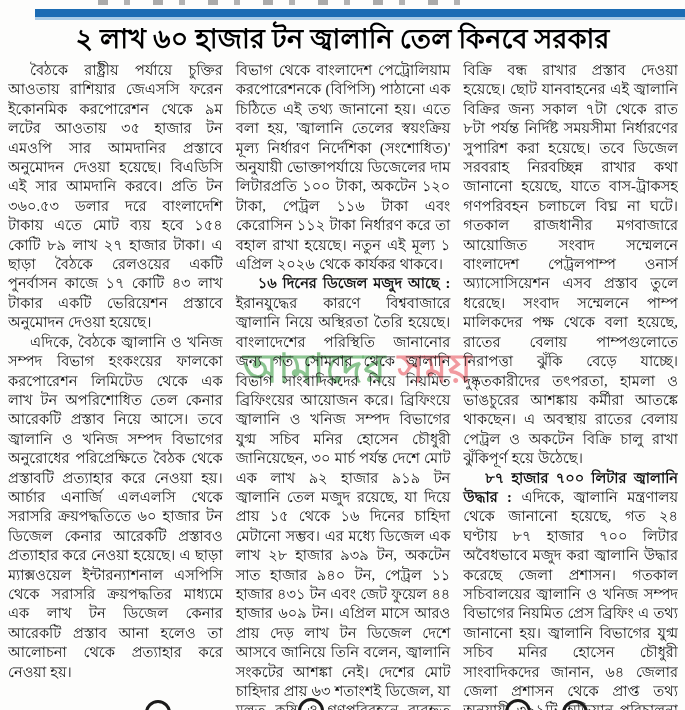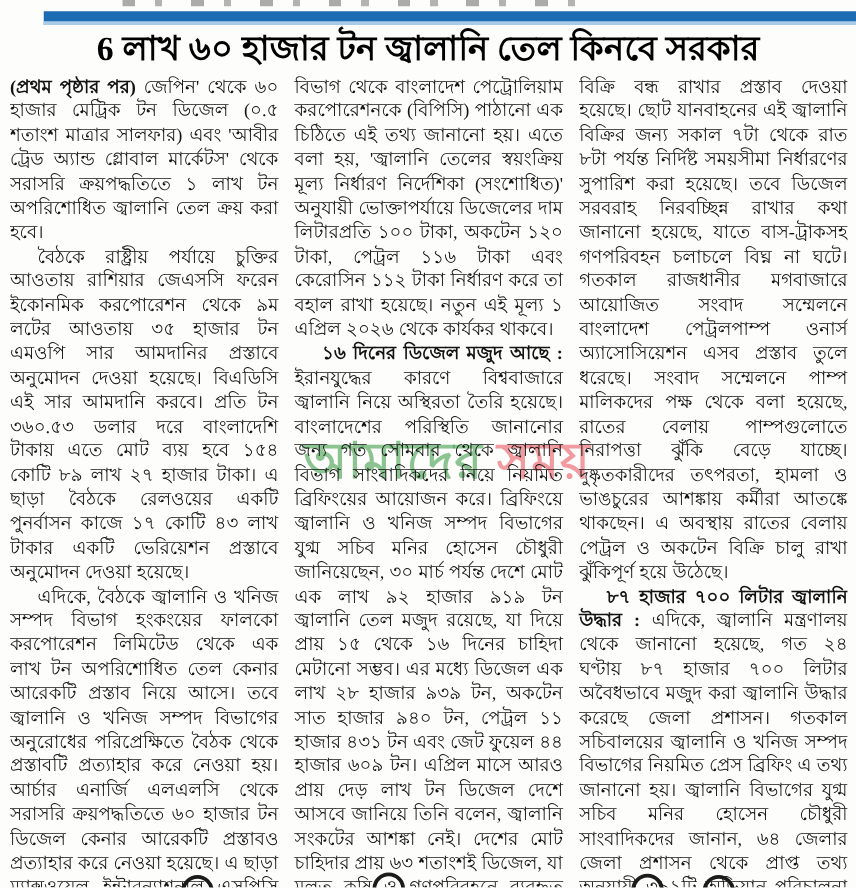--- a/index.html
+++ b/index.html
@@ -52,30 +52,29 @@
     border:3px solid #1b1b1b;background:transparent;box-sizing:border-box;
   }
 </style>
 </head>
 <body>
 
 <div class="masthead-remnant"></div>
 
 <div class="divider-bar" id="divider-bar" style="background: rgb(28, 108, 180);"></div>
 
-<h1 class="headline">6 লাখ ৬০ হাজার টন জ্বালানি তেল কিনবে সরকার</h1>
+<h1 class="headline">২ লাখ ৬০ হাজার টন জ্বালানি তেল কিনবে সরকার</h1>
 
 <div class="watermark">
   <span class="wm-left">আমাদের</span>
   <span class="wm-right">সময়</span>
 </div>
 
 <div class="columns">
   <div class="col">
-      <p class="para"><b>(প্রথম পৃষ্ঠার পর) </b>জেপিন' থেকে ৬০ হাজার মেট্রিক টন ডিজেল (০.৫ শতাংশ মাত্রার সালফার) এবং 'আবীর ট্রেড অ্যান্ড গ্লোবাল মার্কেটস' থেকে সরাসরি ক্রয়পদ্ধতিতে ১ লাখ টন অপরিশোধিত জ্বালানি তেল ক্রয় করা হবে।</p>
       <p class="para indent">বৈঠকে রাষ্ট্রীয় পর্যায়ে চুক্তির আওতায় রাশিয়ার জেএসসি ফরেন ইকোনমিক করপোরেশন থেকে ৯ম লটের আওতায় ৩৫ হাজার টন এমওপি সার আমদানির প্রস্তাবে অনুমোদন দেওয়া হয়েছে। বিএডিসি এই সার আমদানি করবে। প্রতি টন ৩৬০.৫৩ ডলার দরে বাংলাদেশি টাকায় এতে মোট ব্যয় হবে ১৫৪ কোটি ৮৯ লাখ ২৭ হাজার টাকা। এ ছাড়া বৈঠকে রেলওয়ের একটি পুনর্বাসন কাজে ১৭ কোটি ৪৩ লাখ টাকার একটি ভেরিয়েশন প্রস্তাবে অনুমোদন দেওয়া হয়েছে।</p>
       <p class="para indent">এদিকে, বৈঠকে জ্বালানি ও খনিজ সম্পদ বিভাগ হংকংয়ের ফালকো করপোরেশন লিমিটেড থেকে এক লাখ টন অপরিশোধিত তেল কেনার আরেকটি প্রস্তাব নিয়ে আসে। তবে জ্বালানি ও খনিজ সম্পদ বিভাগের অনুরোধের পরিপ্রেক্ষিতে বৈঠক থেকে প্রস্তাবটি প্রত্যাহার করে নেওয়া হয়। আর্চার এনার্জি এলএলসি থেকে সরাসরি ক্রয়পদ্ধতিতে ৬০ হাজার টন ডিজেল কেনার আরেকটি প্রস্তাবও প্রত্যাহার করে নেওয়া হয়েছে। এ ছাড়া ম্যাক্সওয়েল ইন্টারন্যাশনাল এসপিসি থেকে সরাসরি ক্রয়পদ্ধতির মাধ্যমে এক লাখ টন ডিজেল কেনার আরেকটি প্রস্তাব আনা হলেও তা আলোচনা থেকে প্রত্যাহার করে নেওয়া হয়।</p>
     </div>
   <div class="col">
       <p class="para">বিভাগ থেকে বাংলাদেশ পেট্রোলিয়াম করপোরেশনকে (বিপিসি) পাঠানো এক চিঠিতে এই তথ্য জানানো হয়। এতে বলা হয়, 'জ্বালানি তেলের স্বয়ংক্রিয় মূল্য নির্ধারণ নির্দেশিকা (সংশোধিত)' অনুযায়ী ভোক্তাপর্যায়ে ডিজেলের দাম লিটারপ্রতি ১০০ টাকা, অকটেন ১২০ টাকা, পেট্রল ১১৬ টাকা এবং কেরোসিন ১১২ টাকা নির্ধারণ করে তা বহাল রাখা হয়েছে। নতুন এই মূল্য ১ এপ্রিল ২০২৬ থেকে কার্যকর থাকবে।</p>
       <p class="para indent"><b>১৬ দিনের ডিজেল মজুদ আছে : </b>ইরানযুদ্ধের কারণে বিশ্ববাজারে জ্বালানি নিয়ে অস্থিরতা তৈরি হয়েছে। বাংলাদেশের পরিস্থিতি জানানোর জন্য গত সোমবার থেকে জ্বালানি বিভাগ সাংবাদিকদের নিয়ে নিয়মিত ব্রিফিংয়ের আয়োজন করে। ব্রিফিংয়ে জ্বালানি ও খনিজ সম্পদ বিভাগের যুগ্ম সচিব মনির হোসেন চৌধুরী জানিয়েছেন, ৩০ মার্চ পর্যন্ত দেশে মোট এক লাখ ৯২ হাজার ৯১৯ টন জ্বালানি তেল মজুদ রয়েছে, যা দিয়ে প্রায় ১৫ থেকে ১৬ দিনের চাহিদা মেটানো সম্ভব। এর মধ্যে ডিজেল এক লাখ ২৮ হাজার ৯৩৯ টন, অকটেন সাত হাজার ৯৪০ টন, পেট্রল ১১ হাজার ৪৩১ টন এবং জেট ফুয়েল ৪৪ হাজার ৬০৯ টন। এপ্রিল মাসে আরও প্রায় দেড় লাখ টন ডিজেল দেশে আসবে জানিয়ে তিনি বলেন, জ্বালানি সংকটের আশঙ্কা নেই। দেশের মোট চাহিদার প্রায় ৬৩ শতাংশই ডিজেল, যা মূলত কৃষি ও গণপরিবহনে ব্যবহৃত হয়। এদিকে, জ্বালানি সাশ্রয়ে সাপ্তাহিক ছুটি বাড়ানো, অফিস সময় কমানো এবং অনলাইন ক্লাস চালুর মতো উদ্যোগও বিবেচনায় রয়েছে বলে জানিয়েছে সরকার।</p>
     </div>
   <div class="col">
       <p class="para">বিক্রি বন্ধ রাখার প্রস্তাব দেওয়া হয়েছে। ছোট যানবাহনের এই জ্বালানি বিক্রির জন্য সকাল ৭টা থেকে রাত ৮টা পর্যন্ত নির্দিষ্ট সময়সীমা নির্ধারণের সুপারিশ করা হয়েছে। তবে ডিজেল সরবরাহ নিরবচ্ছিন্ন রাখার কথা জানানো হয়েছে, যাতে বাস-ট্রাকসহ গণপরিবহন চলাচলে বিঘ্ন না ঘটে। গতকাল রাজধানীর মগবাজারে আয়োজিত সংবাদ সম্মেলনে বাংলাদেশ পেট্রলপাম্প ওনার্স অ্যাসোসিয়েশন এসব প্রস্তাব তুলে ধরেছে। সংবাদ সম্মেলনে পাম্প মালিকদের পক্ষ থেকে বলা হয়েছে, রাতের বেলায় পাম্পগুলোতে নিরাপত্তা ঝুঁকি বেড়ে যাচ্ছে। দুষ্কৃতকারীদের তৎপরতা, হামলা ও ভাঙচুরের আশঙ্কায় কর্মীরা আতঙ্কে থাকছেন। এ অবস্থায় রাতের বেলায় পেট্রল ও অকটেন বিক্রি চালু রাখা ঝুঁকিপূর্ণ হয়ে উঠেছে।</p>
       <p class="para indent"><b>৮৭ হাজার ৭০০ লিটার জ্বালানি উদ্ধার : </b>এদিকে, জ্বালানি মন্ত্রণালয় থেকে জানানো হয়েছে, গত ২৪ ঘণ্টায় ৮৭ হাজার ৭০০ লিটার অবৈধভাবে মজুদ করা জ্বালানি উদ্ধার করেছে জেলা প্রশাসন। গতকাল সচিবালয়ের জ্বালানি ও খনিজ সম্পদ বিভাগের নিয়মিত প্রেস ব্রিফিং এ তথ্য জানানো হয়। জ্বালানি বিভাগের যুগ্ম সচিব মনির হোসেন চৌধুরী সাংবাদিকদের জানান, ৬৪ জেলার জেলা প্রশাসন থেকে প্রাপ্ত তথ্য অনুযায়ী ৩৯১টি অভিযান পরিচালনা করে ১৯১টি মামলায় সর্বমোট ৯ লাখ ৩৫ হাজার ৭০ টাকা অর্থদণ্ড আরোপ করা হয়। এ সময় তিন জেলায় তিনজনকে কারাদণ্ড দেওয়া হয়েছে। ৬৪ জেলা থেকে অবৈধভাবে মজুদ করা ডিজেল ৬৭ হাজার ৪০০ লিটার, অকটেন ৬ হাজার ৪৪৪ লিটার এবং পেট্রল ১৩ হাজার ৮৫৬ লিটার (মোট ৮৭ হাজার ৭০০ লিটার জ্বালানি) উদ্ধার করা হয়েছে।</p>

